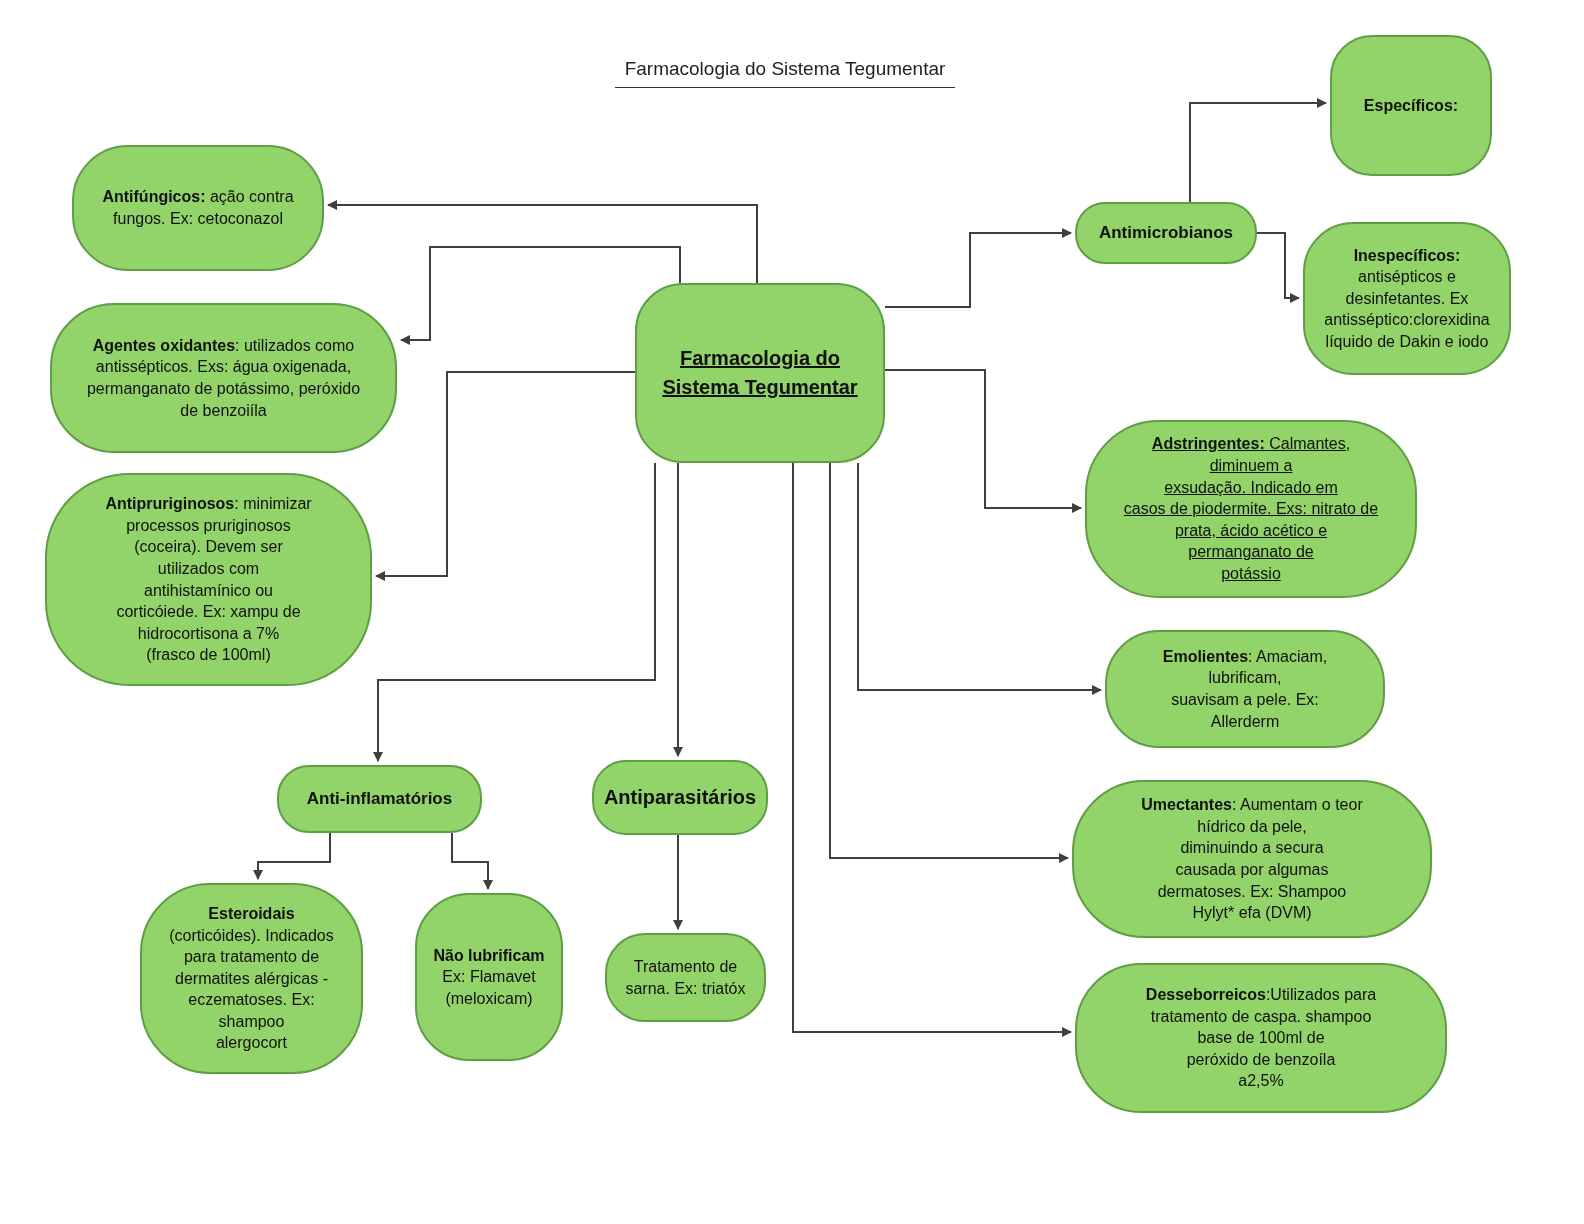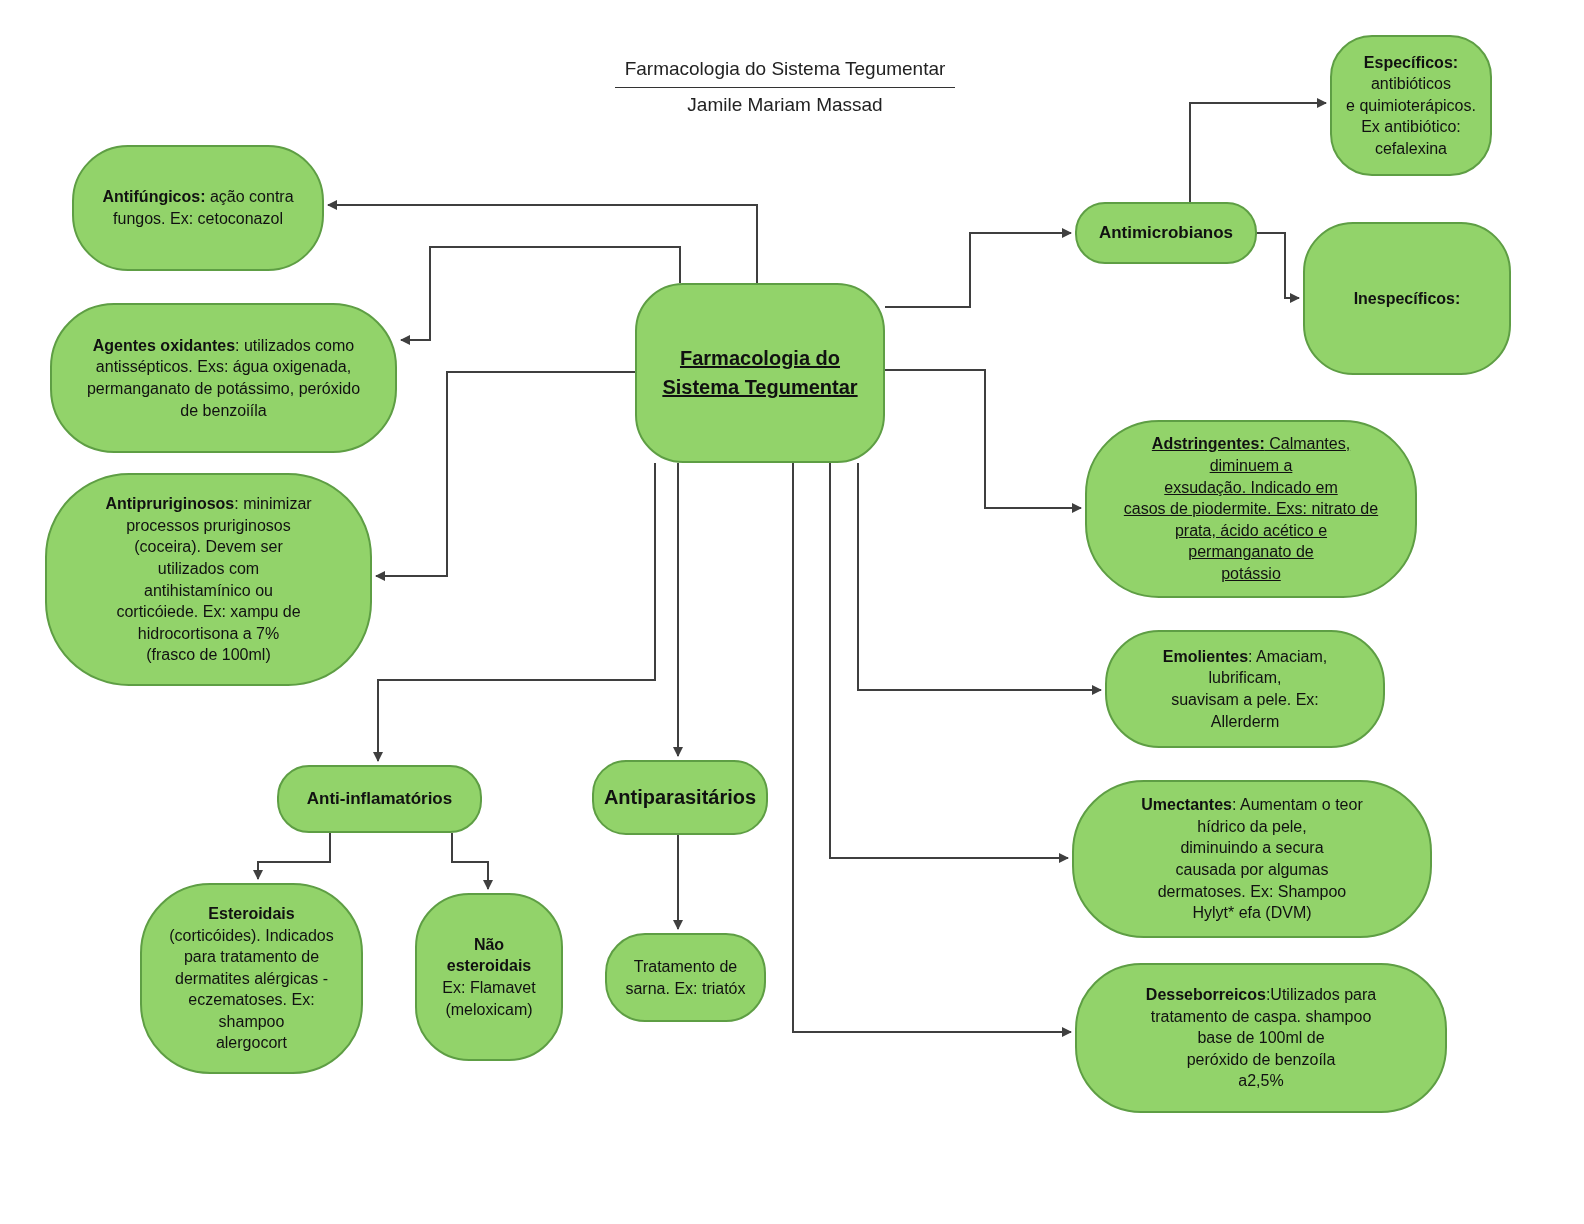--- a/index.html
+++ b/index.html
@@ -71,21 +71,20 @@
   <path class="connector" d="M 793 463 L 793 1032 L 1071 1032" marker-end="url(#arrowhead)"></path>
   <path class="connector" d="M 655 463 L 655 680 L 378 680 L 378 761" marker-end="url(#arrowhead)"></path>
   <path class="connector" d="M 678 463 L 678 756" marker-end="url(#arrowhead)"></path>
   <path class="connector" d="M 330 833 L 330 862 L 258 862 L 258 879" marker-end="url(#arrowhead)"></path>
   <path class="connector" d="M 452 833 L 452 862 L 488 862 L 488 889" marker-end="url(#arrowhead)"></path>
   <path class="connector" d="M 678 835 L 678 929" marker-end="url(#arrowhead)"></path>
 </svg>
 
 <div class="header">
   <div class="header-title">Farmacologia do Sistema Tegumentar</div>
-  <div class="header-subtitle">Jamile Mariam Massad</div>
 </div>
 
 <div class="node" id="n-central">
   <div class="node-text">Farmacologia do
 Sistema Tegumentar</div>
 </div>
 
 <div class="node" id="n-antifungicos">
   <div class="node-text"><span class="b">Antifúngicos:</span><span> ação contra
 fungos. Ex: cetoconazol</span></div>
@@ -107,28 +106,28 @@
 corticóiede. Ex: xampu de
 hidrocortisona a 7%
 (frasco de 100ml)</span></div>
 </div>
 
 <div class="node" id="n-antimicrobianos">
   <div class="node-text"><span class="b">Antimicrobianos</span></div>
 </div>
 
 <div class="node stack" id="n-especificos">
-  <div class="node-text"><span class="b">Específicos:</span><span>antibióticos
-e quimioterápicos.
-Ex antibiótico:
-cefalexina</span></div>
+  <div class="node-text"><span class="b">Específicos:</span></div>
 </div>
 
 <div class="node stack" id="n-inespecificos">
-  <div class="node-text"><span class="b">Inespecíficos:</span></div>
+  <div class="node-text"><span class="b">Inespecíficos:</span><span>antisépticos e
+desinfetantes. Ex
+antisséptico:clorexidina
+líquido de Dakin e iodo</span></div>
 </div>
 
 <div class="node" id="n-adstringentes">
   <div class="node-text"><span class="b">Adstringentes:</span><span> Calmantes,
 diminuem a
 exsudação. Indicado em
 casos de piodermite. Exs: nitrato de
 prata, ácido acético e
 permanganato de
 potássio</span></div>
@@ -169,20 +168,20 @@
 <div class="node stack" id="n-esteroidais">
   <div class="node-text"><span class="b">Esteroidais</span><span>(corticóides). Indicados
 para tratamento de
 dermatites alérgicas -
 eczematoses. Ex:
 shampoo
 alergocort</span></div>
 </div>
 
 <div class="node stack" id="n-naoesteroidais">
-  <div class="node-text"><span class="b">Não esteroidais</span><span>Ex: Flamavet
+  <div class="node-text"><span class="b">Não lubrificam</span><span>Ex: Flamavet
 (meloxicam)</span></div>
 </div>
 
 <div class="node" id="n-sarna">
   <div class="node-text"><span>Tratamento de
 sarna. Ex: triatóx</span></div>
 </div>
 
 </body></html>

